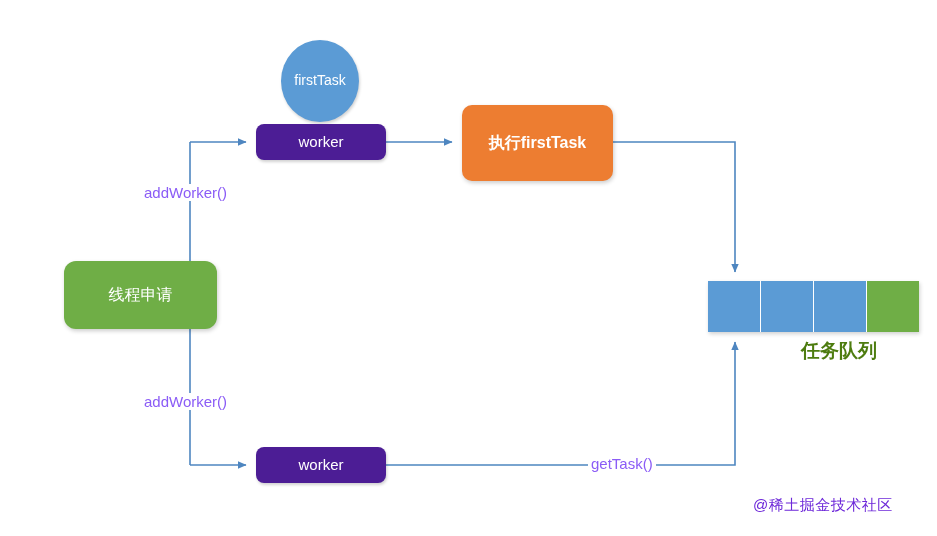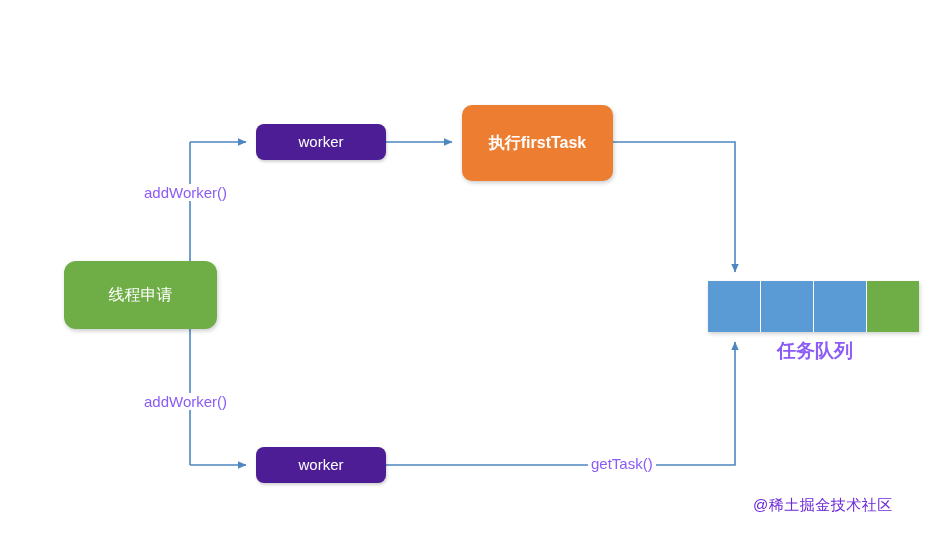--- a/index.html
+++ b/index.html
@@ -100,25 +100,25 @@
     flex: 1 1 0;
     border-right: 1.5px solid #ffffff;
     box-sizing: border-box;
   }
   .queue-cell:last-child { border-right: none; }
   .queue-cell.blue { background: #5B9BD5; }
   .queue-cell.green { background: #6FAE46; }
 
   #task-queue-label {
     position: absolute;
-    left: 745px;
+    left: 769px;
     top: 338px;
     width: 140px;
     text-align: center;
-    color: #8b5cf6;
+    color: #4d7c0f;
     font-size: 19px;
     font-weight: 600;
   }
 
   
   .edge-label {
     position: absolute;
     color: #8b5cf6;
     font-size: 15px;
     background: #ffffff;
@@ -165,20 +165,23 @@
 
     <path d="M190,465 L246,465" fill="none" stroke="#4E86C0" stroke-width="1.6" marker-end="url(#arrow-right)"></path>
 
     <path d="M386,142 L452,142" fill="none" stroke="#4E86C0" stroke-width="1.6" marker-end="url(#arrow-right)"></path>
 
     <path d="M613,142 L735,142 L735,272" fill="none" stroke="#4E86C0" stroke-width="1.6" marker-end="url(#arrow-down)"></path>
 
     <path d="M386,465 L735,465 L735,342" fill="none" stroke="#4E86C0" stroke-width="1.6" marker-end="url(#arrow-up)"></path>
   </svg>
 
+  <div class="node" id="first-task">
+    <span>firstTask</span>
+  </div>
 
   <div class="node worker-node" id="worker-top">
     <span>worker</span>
   </div>
 
   <div class="node" id="exec-first-task">
     <span>执行firstTask</span>
   </div>
 
   <div class="node" id="thread-request">

